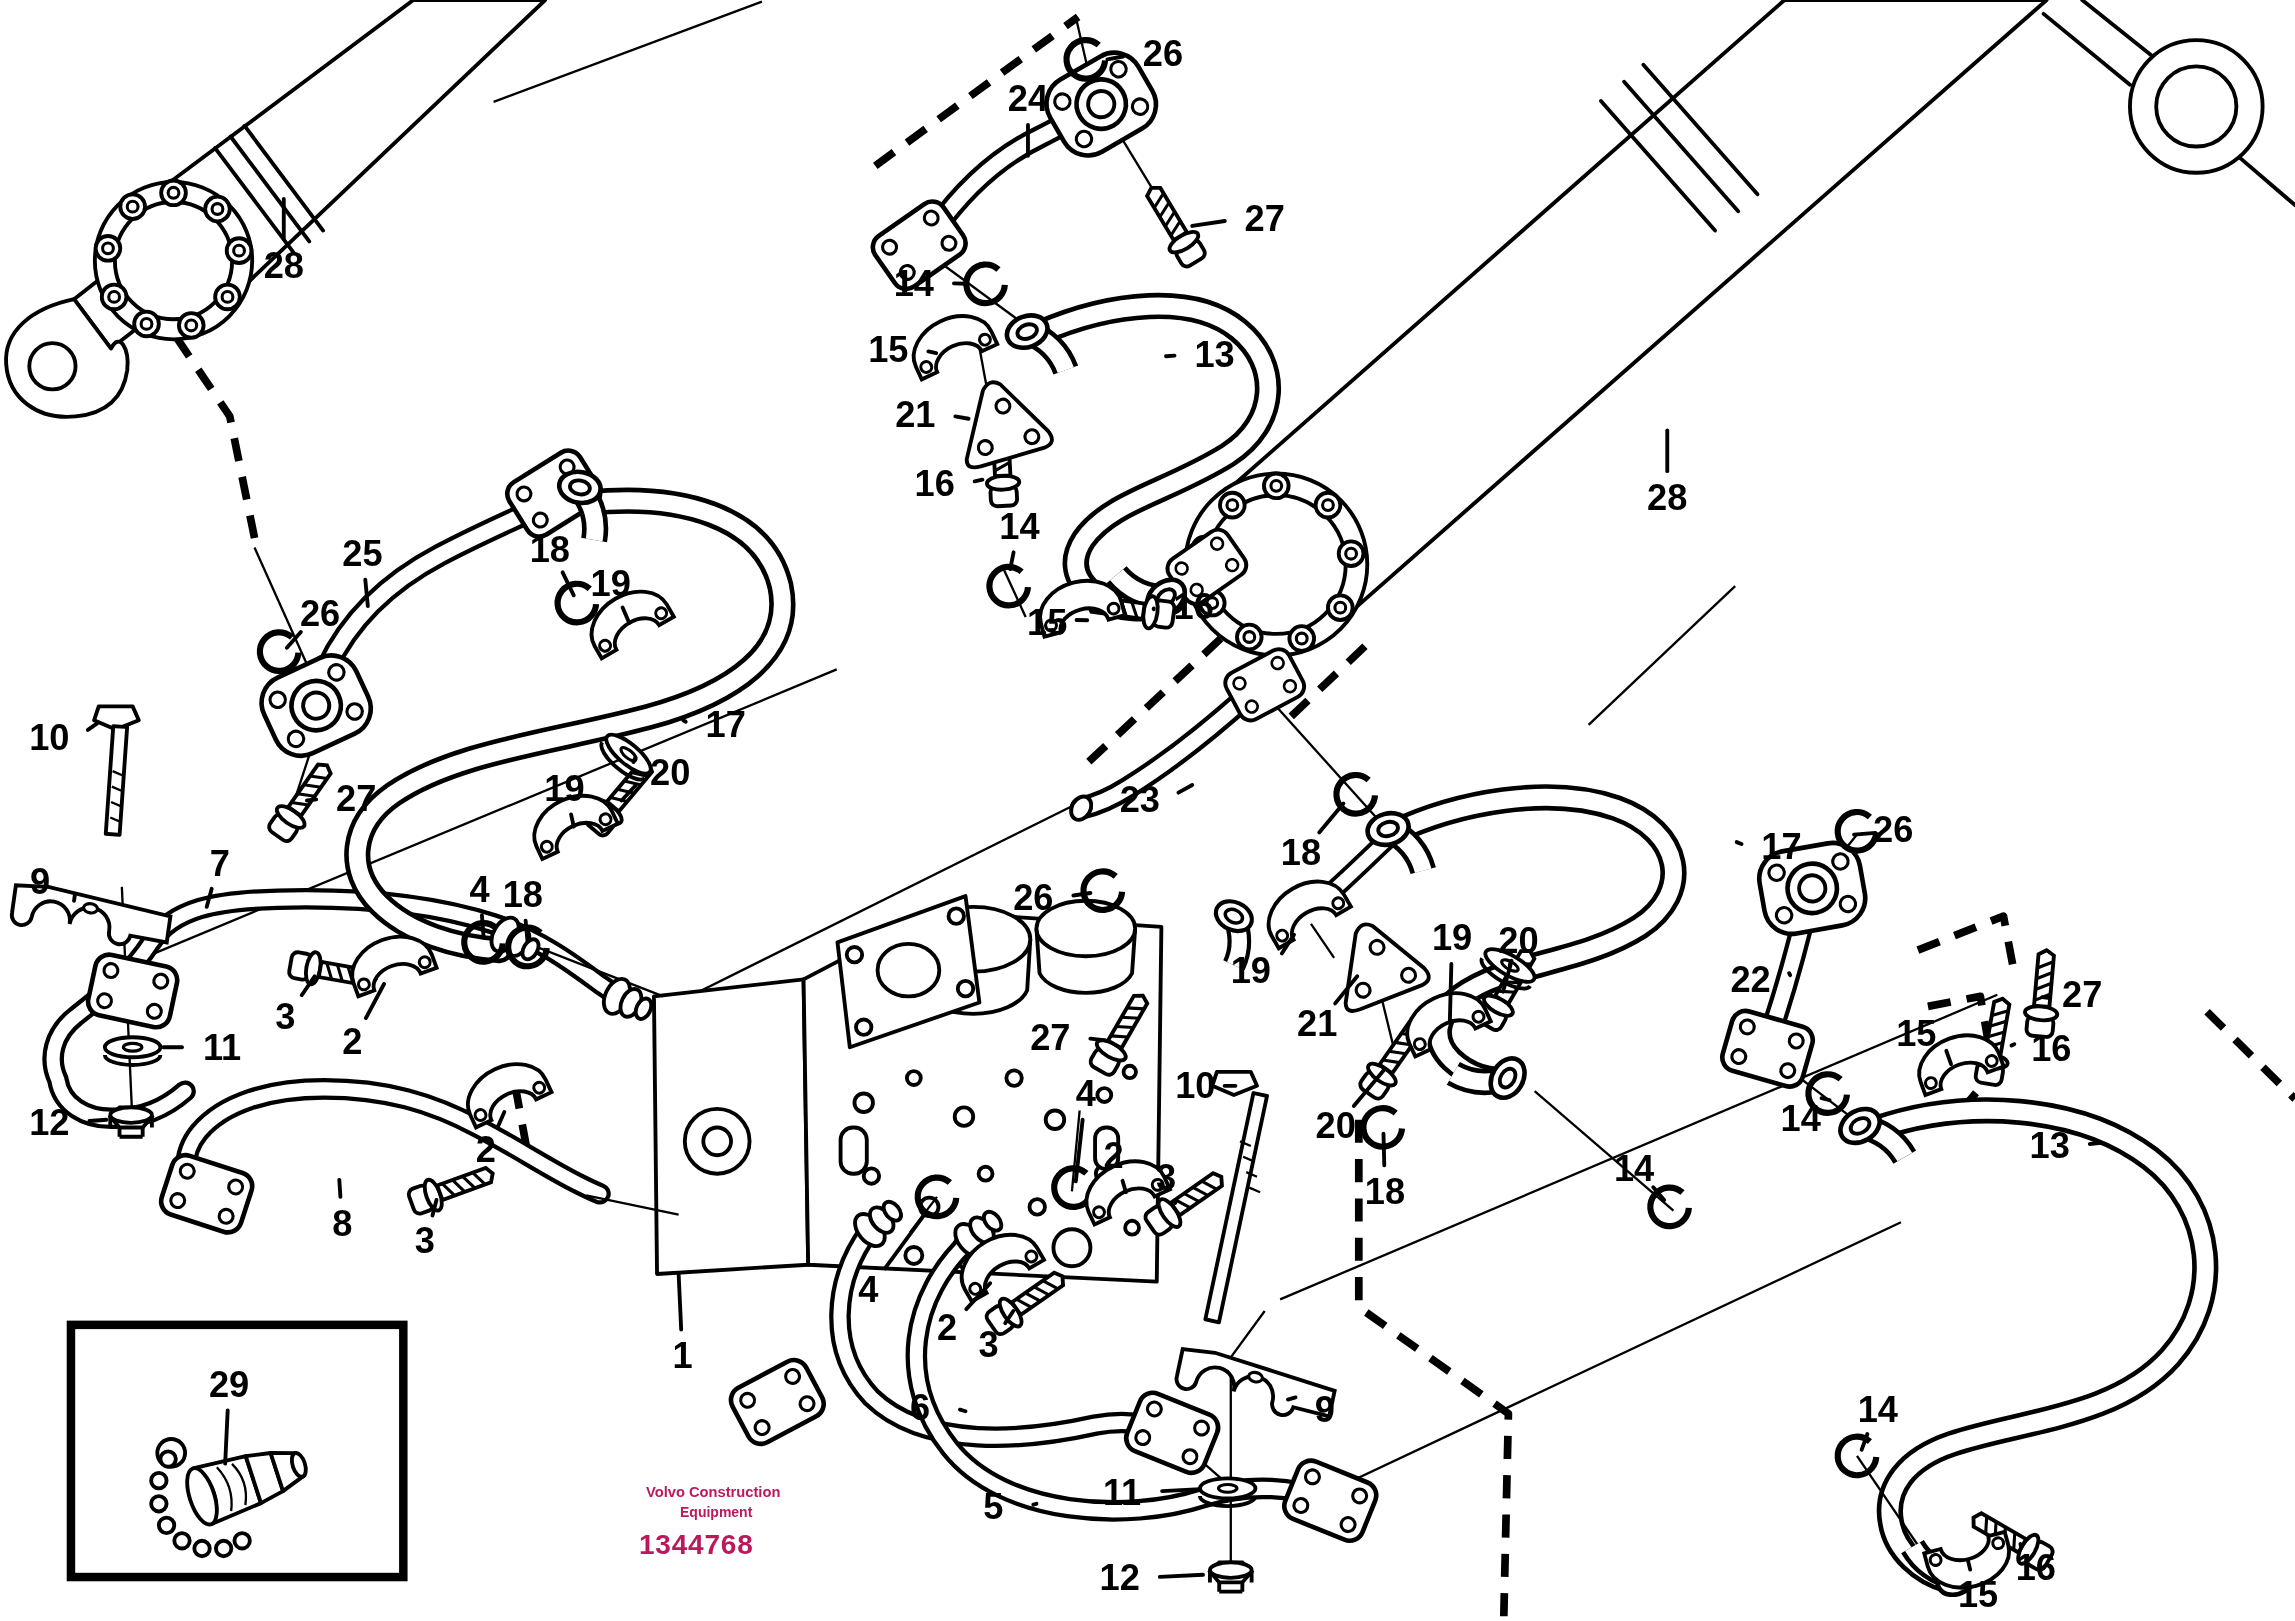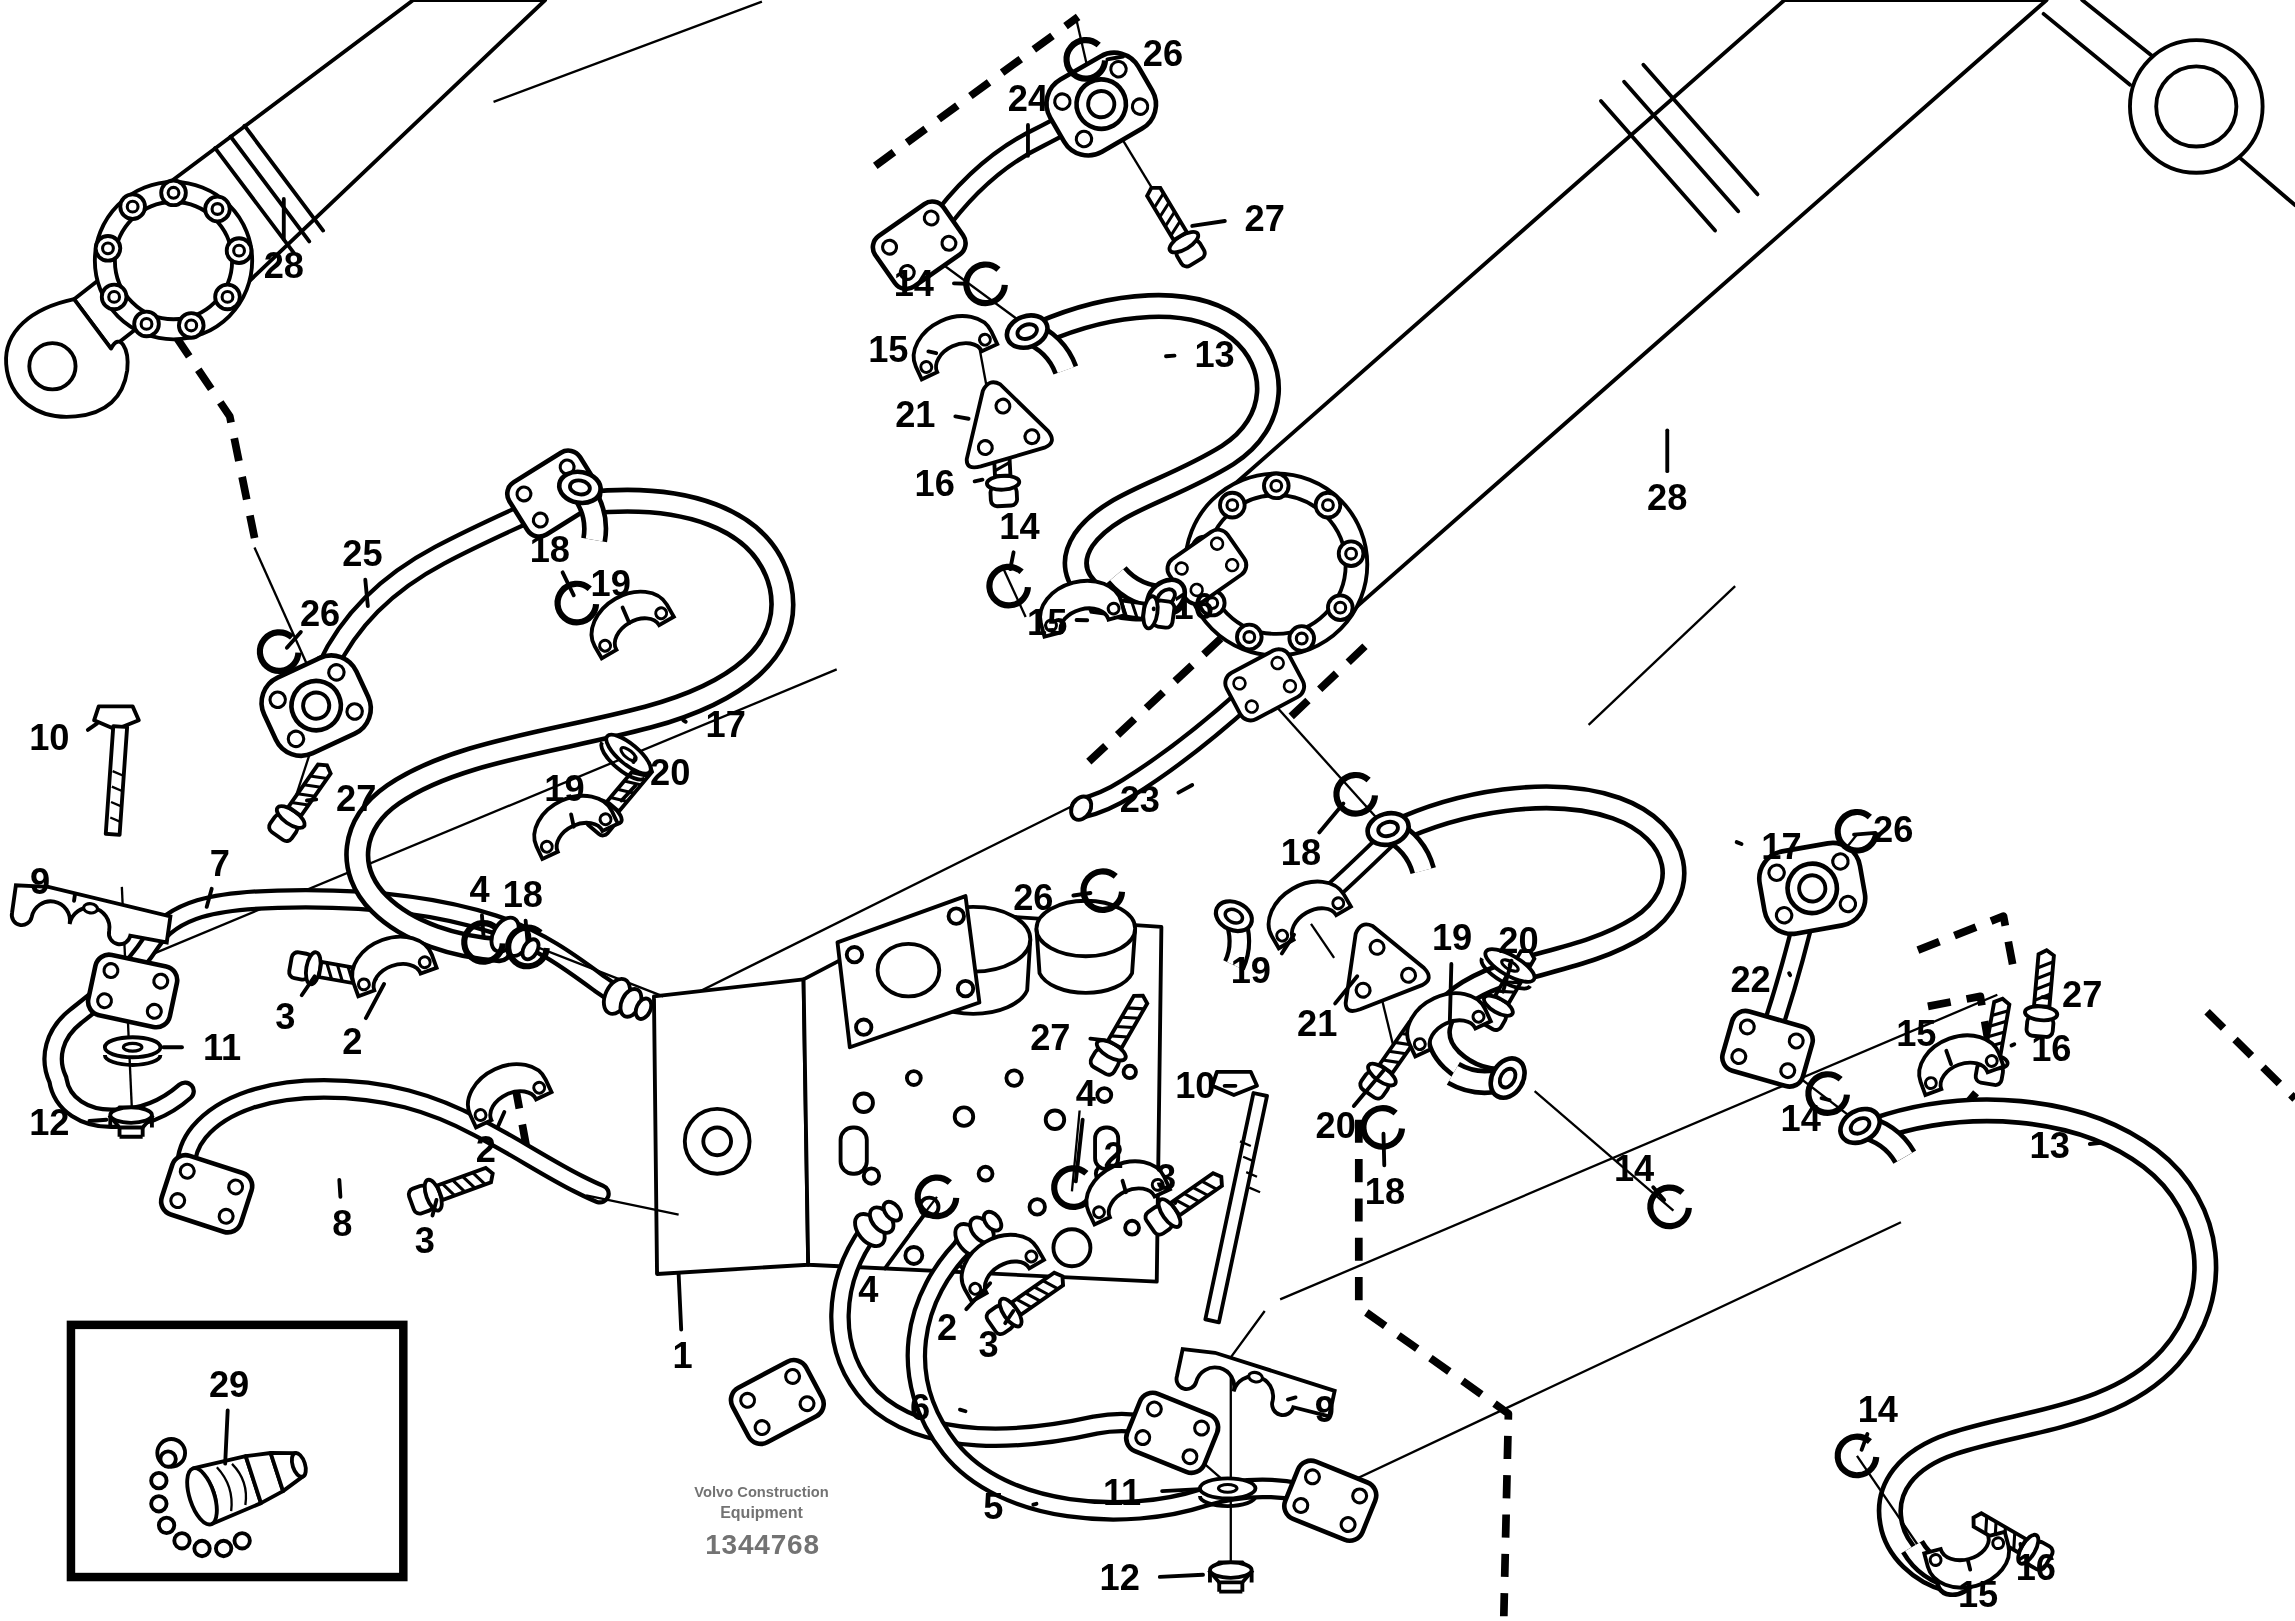--- a/index.html
+++ b/index.html
@@ -1,22 +1,22 @@
 <!DOCTYPE html>
 <html style="font-size:12.3px"><head>
 <meta charset="utf-8">
 <style>
   html,body{margin:0;padding:0;background:#e8e8e8;}
   .stage{position:relative;width:2295px;height:1621px;background:#ffffff;overflow:hidden;
          font-family:"Liberation Sans", sans-serif;}
   svg{position:absolute;left:0;top:0;}
   .callout-text{font-family:"Liberation Sans", sans-serif;font-weight:bold;font-size:47px;fill:#000;}
-  .footer{position:absolute;text-align:center;color:#737373;}
+  .footer{position:absolute;text-align:left;color:#be185d;}
   #brand1{left:646px;top:1484px;width:231px;font-size:14.7px;font-weight:bold;}
-  #brand2{left:646px;top:1504px;width:231px;font-size:16px;font-weight:bold;}
+  #brand2{left:680px;top:1504px;width:231px;font-size:14px;font-weight:bold;}
   #partno{left:639px;top:1529px;width:247px;font-size:28px;font-weight:bold;letter-spacing:0.8px;}
   .ln{fill:none;stroke:#000;stroke-width:5;stroke-linecap:round;stroke-linejoin:round;}
   .lnf{fill:#fff;stroke:#000;stroke-width:5;stroke-linejoin:round;}
   .thin{fill:none;stroke:#000;stroke-width:3;}
   .dash{fill:none;stroke:#000;stroke-width:10;stroke-dasharray:30 21;stroke-linejoin:round;}
   .tubeO{fill:none;stroke:#000;stroke-linecap:round;}
   .tubeI{fill:none;stroke:#fff;stroke-linecap:round;}
   .leader{stroke:#000;stroke-width:5;stroke-linecap:round;}
 </style>
 </head>

